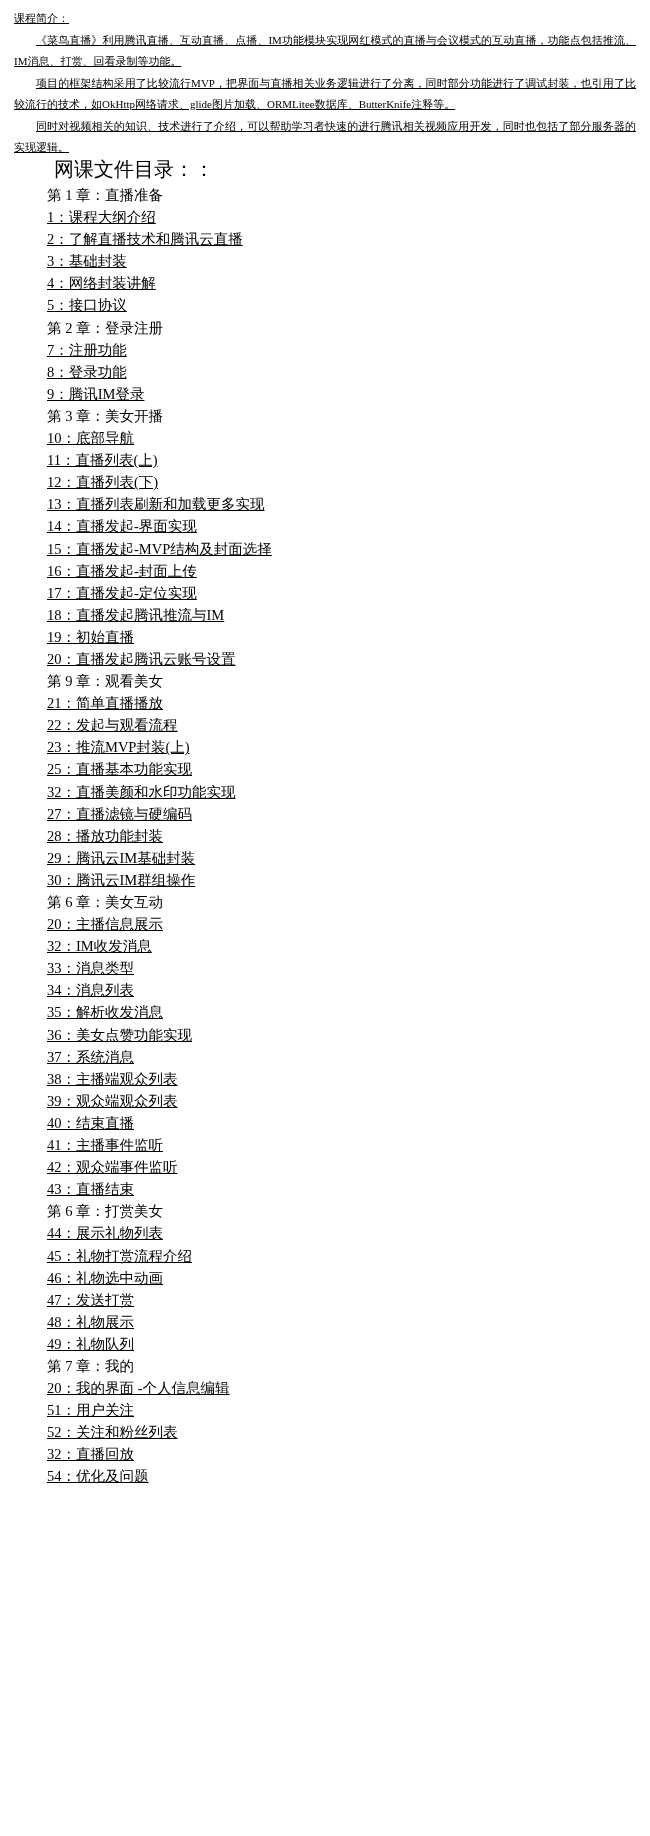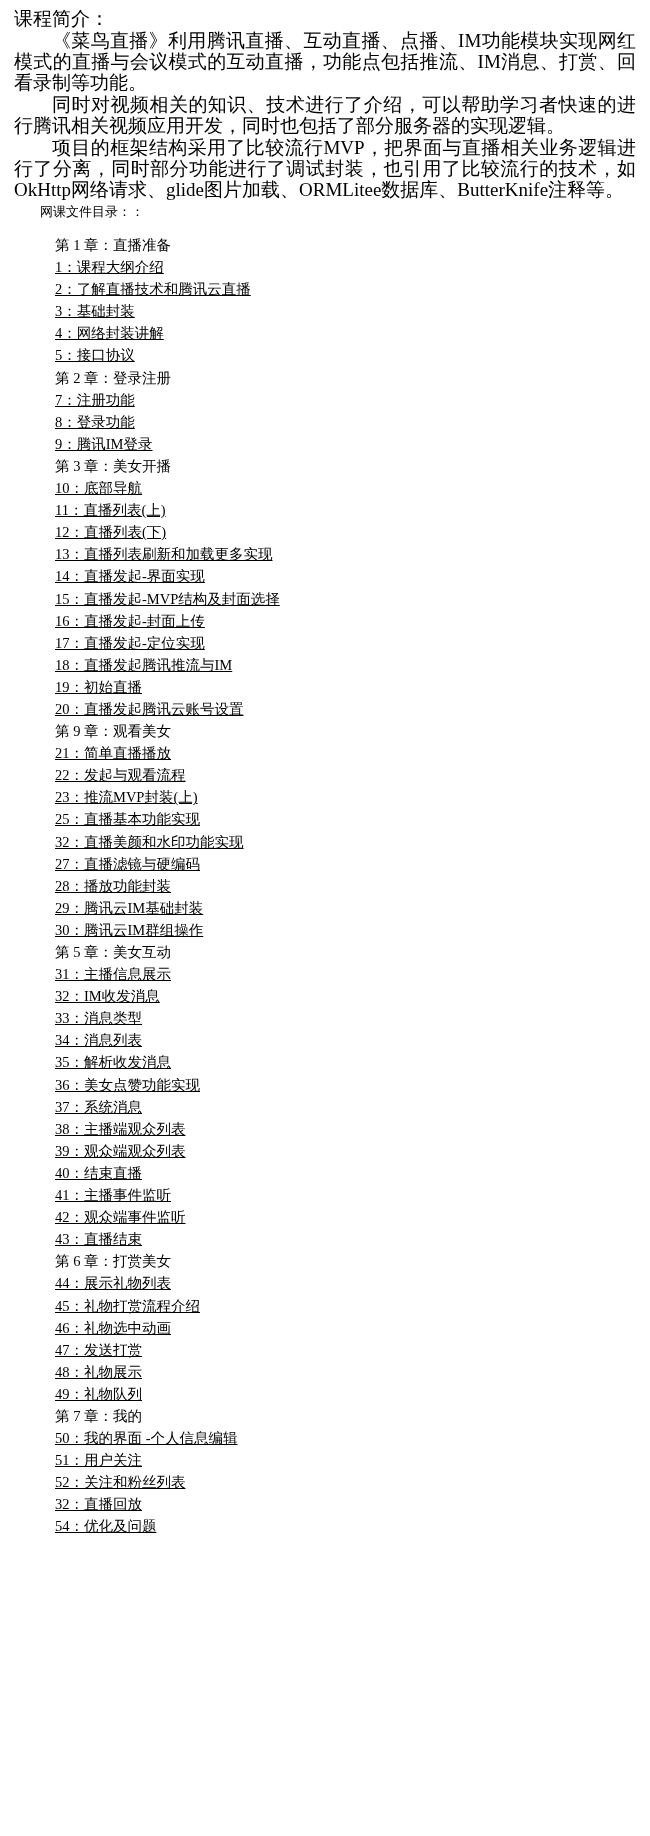--- a/index.html
+++ b/index.html
@@ -12,37 +12,38 @@
     min-height: 1836px;
     font-family: "Liberation Serif", "DejaVu Serif", serif;
     color: #000000;
   }
   #doc {
     width: 650px;
     box-sizing: border-box;
     padding: 8px 14px 10px 14px;
   }
   .para {
-    font-size: 19px;
+    font-size: 11px;
     line-height: 21px;
     text-align: justify;
     margin: 0 0 1px 0;
     text-indent: 0;
+    text-decoration: underline;
   }
   .para.indent {
     text-indent: 2em;
   }
   .toc-title {
-    font-size: 13px;
+    font-size: 20px;
     line-height: 21px;
     margin: 0;
     text-indent: 2em;
   }
   .toc {
-    margin: 12px;
+    margin: 4px;
     padding: 0;
     list-style: none;
   }
   .toc-item {
     font-size: 14.5px;
     line-height: 22.1px;
     margin: 0;
     padding: 0 0 0 2em;
     white-space: nowrap;
   }
@@ -55,22 +56,22 @@
   }
 </style>
 </head>
 <body>
 
 <div id="doc">
 
   <p class="para">课程简介：</p>
 
   <p class="para indent">《菜鸟直播》利用腾讯直播、互动直播、点播、IM功能模块实现网红模式的直播与会议模式的互动直播，功能点包括推流、IM消息、打赏、回看录制等功能。</p>
+  <p class="para indent">项目的框架结构采用了比较流行MVP，把界面与直播相关业务逻辑进行了分离，同时部分功能进行了调试封装，也引用了比较流行的技术，如OkHttp网络请求、glide图片加载、ORMLitee数据库、ButterKnife注释等。</p>
   <p class="para indent">同时对视频相关的知识、技术进行了介绍，可以帮助学习者快速的进行腾讯相关视频应用开发，同时也包括了部分服务器的实现逻辑。</p>
-  <p class="para indent">项目的框架结构采用了比较流行MVP，把界面与直播相关业务逻辑进行了分离，同时部分功能进行了调试封装，也引用了比较流行的技术，如OkHttp网络请求、glide图片加载、ORMLitee数据库、ButterKnife注释等。</p>
 
   <p class="toc-title">网课文件目录：：</p>
 
   <ul class="toc">
     <li class="toc-item chapter">第 1 章：直播准备</li>
     <li class="toc-item lesson">1：课程大纲介绍</li>
     <li class="toc-item lesson">2：了解直播技术和腾讯云直播</li>
     <li class="toc-item lesson">3：基础封装</li>
     <li class="toc-item lesson">4：网络封装讲解</li>
     <li class="toc-item lesson">5：接口协议</li>
@@ -93,42 +94,42 @@
     <li class="toc-item chapter">第 9 章：观看美女</li>
     <li class="toc-item lesson">21：简单直播播放</li>
     <li class="toc-item lesson">22：发起与观看流程</li>
     <li class="toc-item lesson">23：推流MVP封装(上)</li>
     <li class="toc-item lesson">25：直播基本功能实现</li>
     <li class="toc-item lesson">32：直播美颜和水印功能实现</li>
     <li class="toc-item lesson">27：直播滤镜与硬编码</li>
     <li class="toc-item lesson">28：播放功能封装</li>
     <li class="toc-item lesson">29：腾讯云IM基础封装</li>
     <li class="toc-item lesson">30：腾讯云IM群组操作</li>
-    <li class="toc-item chapter">第 5 章：美女互动</li>
-    <li class="toc-item lesson">31：主播信息展示</li>
+    <li class="toc-item chapter">第 6 章：美女互动</li>
+    <li class="toc-item lesson">20：主播信息展示</li>
     <li class="toc-item lesson">32：IM收发消息</li>
     <li class="toc-item lesson">33：消息类型</li>
     <li class="toc-item lesson">34：消息列表</li>
     <li class="toc-item lesson">35：解析收发消息</li>
     <li class="toc-item lesson">36：美女点赞功能实现</li>
     <li class="toc-item lesson">37：系统消息</li>
     <li class="toc-item lesson">38：主播端观众列表</li>
     <li class="toc-item lesson">39：观众端观众列表</li>
     <li class="toc-item lesson">40：结束直播</li>
     <li class="toc-item lesson">41：主播事件监听</li>
     <li class="toc-item lesson">42：观众端事件监听</li>
     <li class="toc-item lesson">43：直播结束</li>
     <li class="toc-item chapter">第 6 章：打赏美女</li>
     <li class="toc-item lesson">44：展示礼物列表</li>
     <li class="toc-item lesson">45：礼物打赏流程介绍</li>
     <li class="toc-item lesson">46：礼物选中动画</li>
     <li class="toc-item lesson">47：发送打赏</li>
     <li class="toc-item lesson">48：礼物展示</li>
     <li class="toc-item lesson">49：礼物队列</li>
     <li class="toc-item chapter">第 7 章：我的</li>
-    <li class="toc-item lesson">50：我的界面 -个人信息编辑</li>
+    <li class="toc-item lesson">20：我的界面 -个人信息编辑</li>
     <li class="toc-item lesson">51：用户关注</li>
     <li class="toc-item lesson">52：关注和粉丝列表</li>
     <li class="toc-item lesson">32：直播回放</li>
     <li class="toc-item lesson">54：优化及问题</li>
   </ul>
 
 </div>
 
 </body></html>

